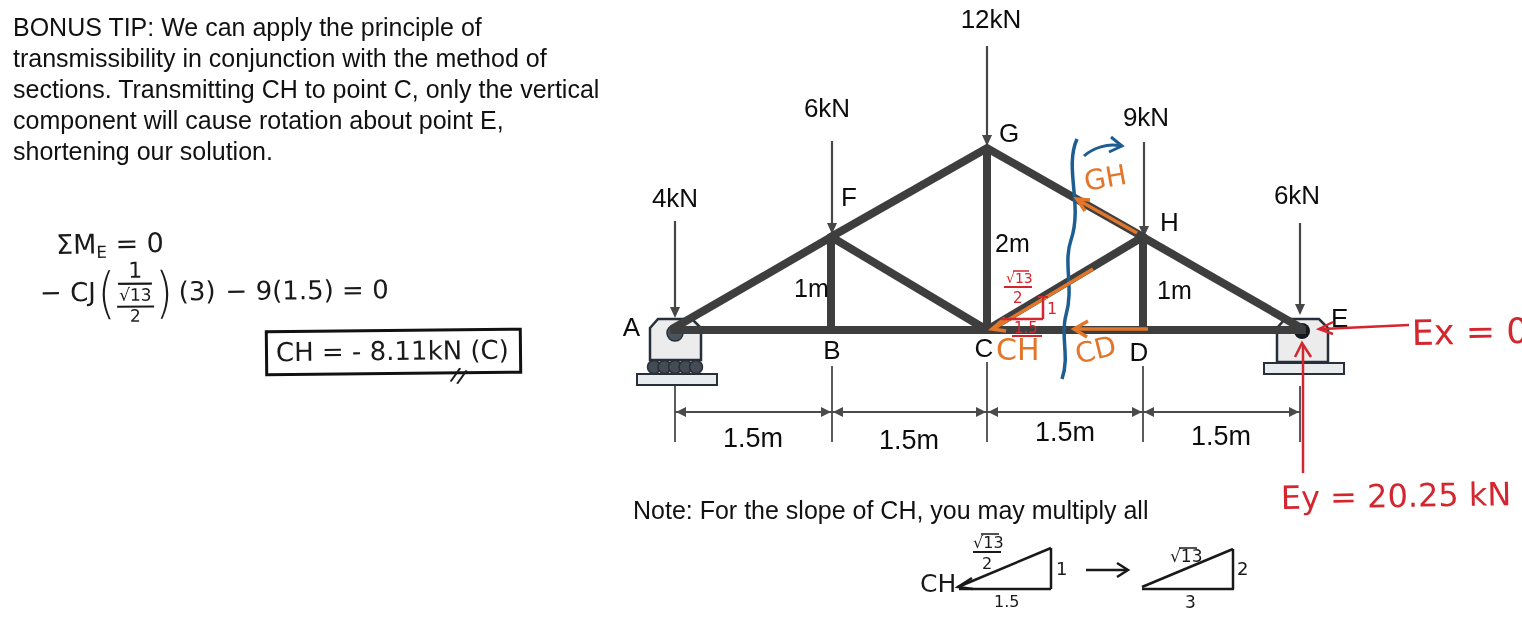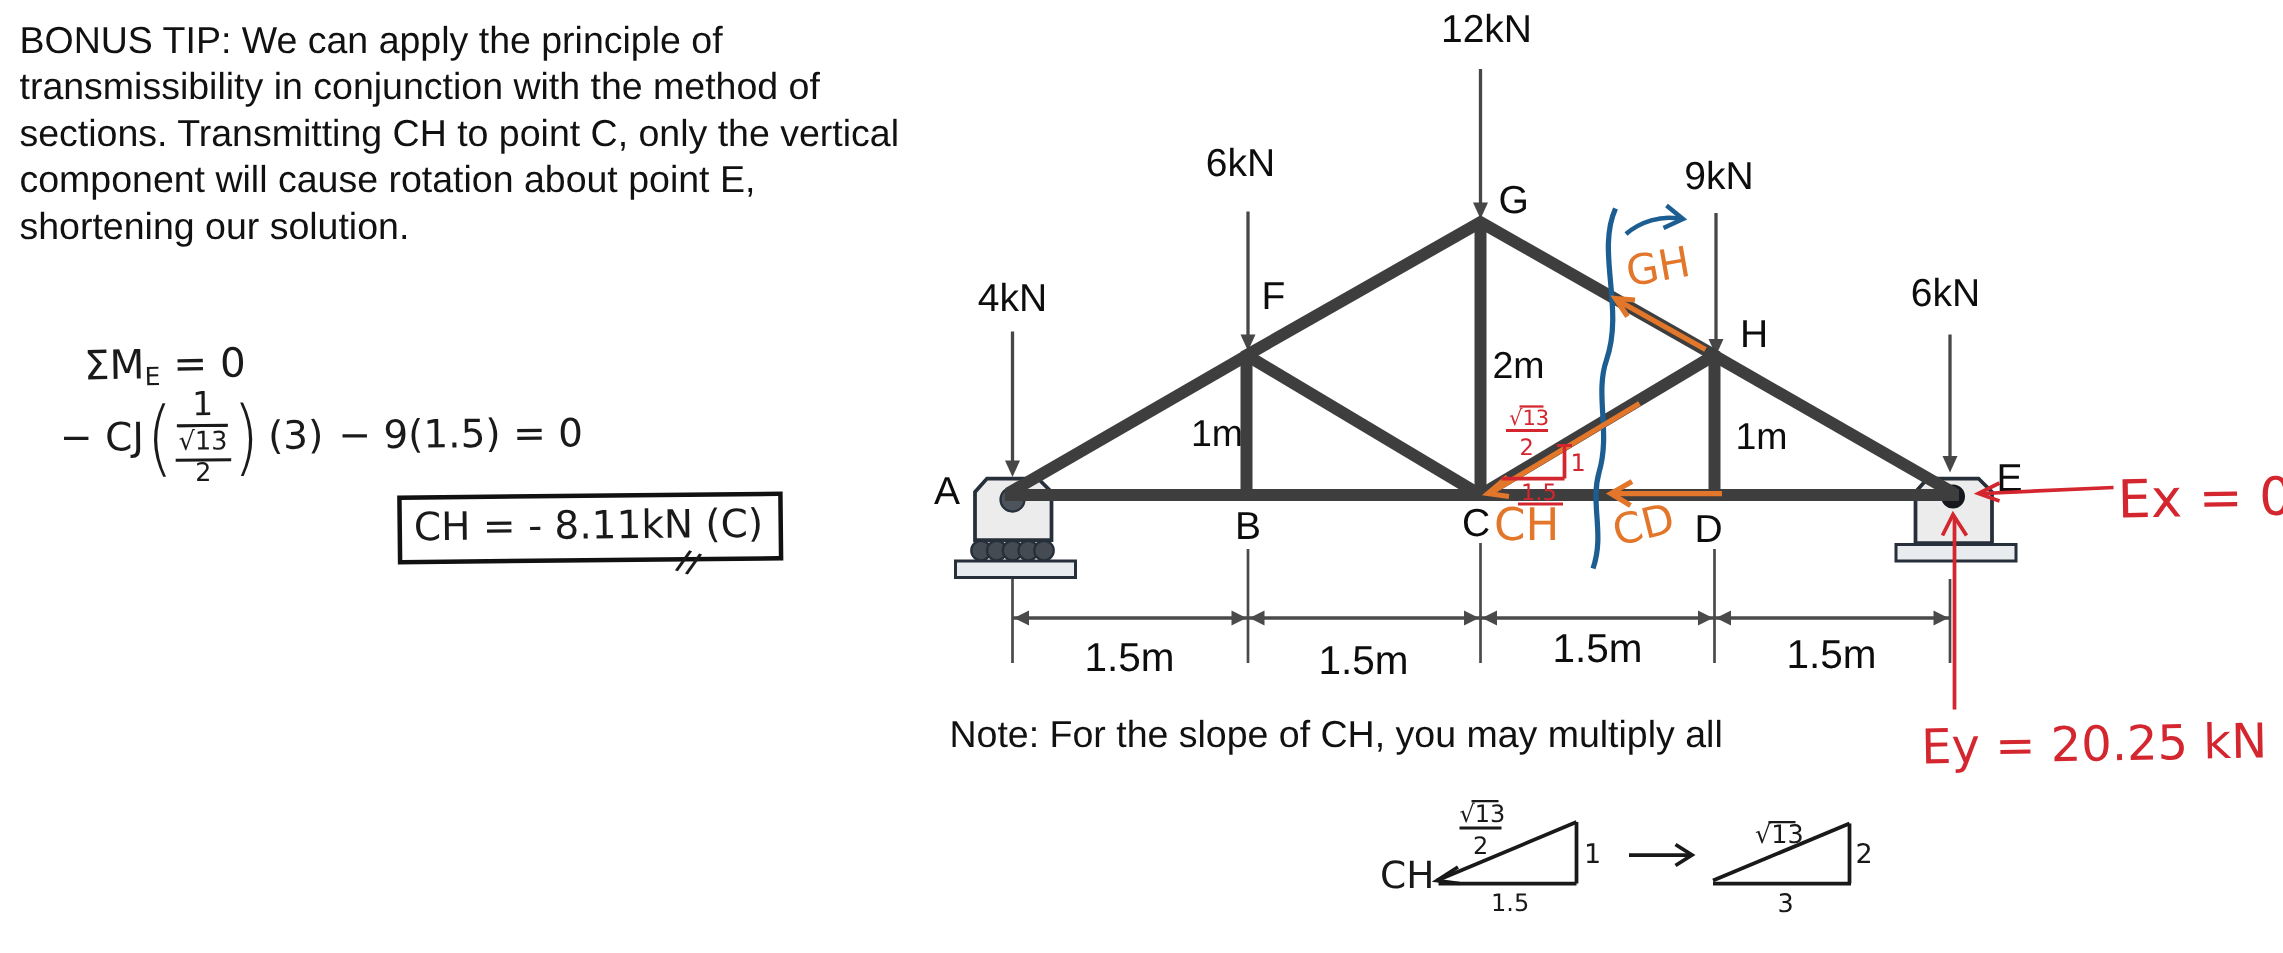--- a/index.html
+++ b/index.html
@@ -1,21 +1,21 @@
 <!DOCTYPE html>
 <html><head>
 <meta charset="utf-8">
 <style>
   html,body{margin:0;padding:0;background:#fff;}
   #page{position:relative;width:1522px;height:625px;background:#ffffff;overflow:hidden;
         font-family:"Liberation Sans",sans-serif;color:#111;}
   .abs{position:absolute;}
   
   .tip{left:13px;top:12px;width:600px;font-size:25px;line-height:31px;letter-spacing:0;}
-  .note{left:633px;top:474px;font-size:25px;line-height:32px;}
+  .note{left:633px;top:494px;font-size:25px;line-height:32px;}
   
   .hw{font-family:"DejaVu Sans",sans-serif;color:#1a1a1a;}
   .eq1{left:56px;top:228px;font-size:27px;transform:rotate(-1deg);}
   .eq1 .sub{font-size:0.62em;vertical-align:-0.28em;}
   .eq2{left:40px;top:258px;display:flex;align-items:center;font-size:26px;transform:rotate(-0.5deg);}
   .bigp{font-size:44px;font-weight:200;transform:scaleY(1.25);padding:0 2px;}
   .vfrac{display:inline-flex;flex-direction:column;align-items:center;line-height:1.05;}
   .vnum{font-size:22px;border-bottom:2.5px solid #1a1a1a;padding:0 10px 1px 10px;}
   .vden{padding-top:2px;display:inline-flex;flex-direction:column;align-items:center;}
   .sqrt{text-decoration:overline;}

